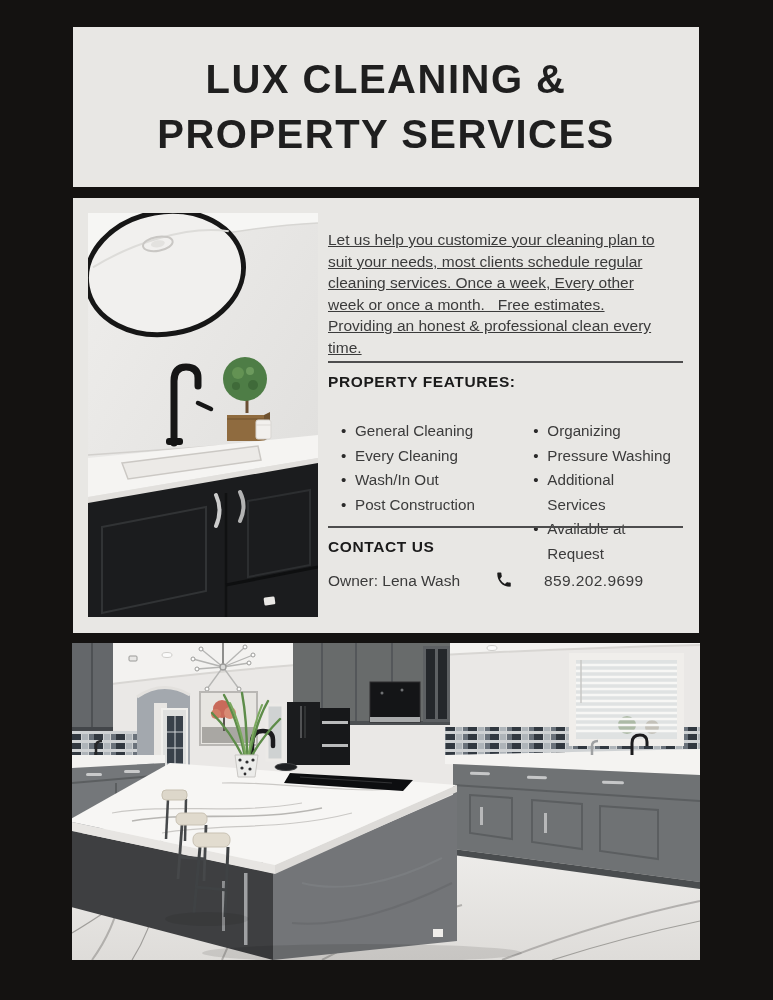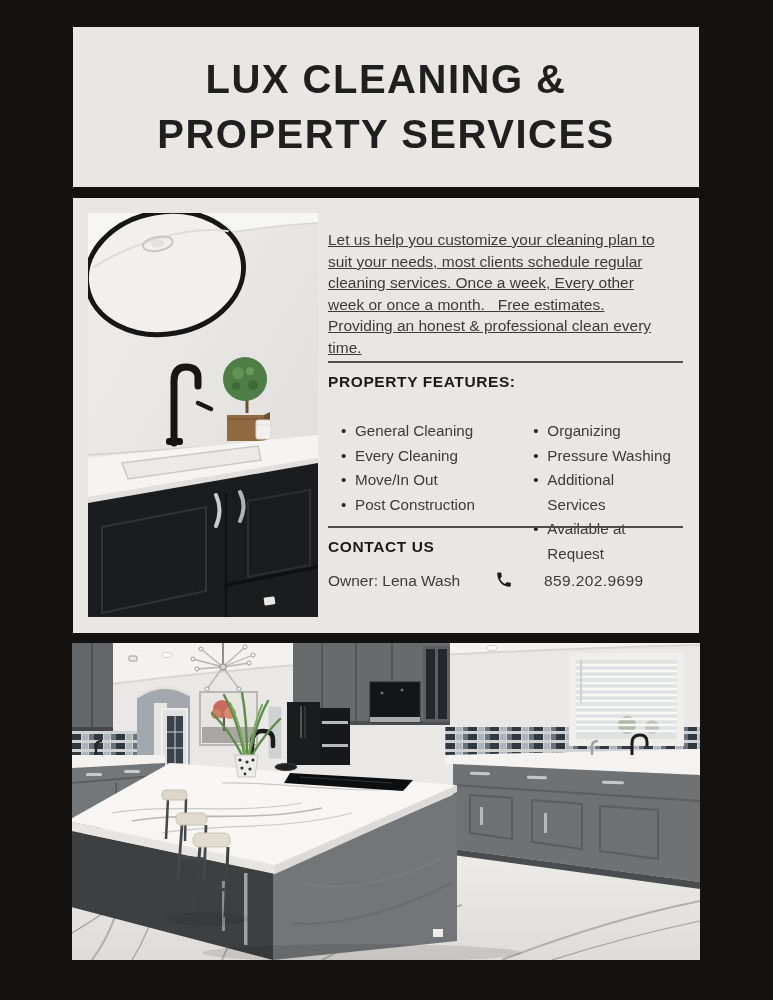--- a/index.html
+++ b/index.html
@@ -125,21 +125,21 @@
 Providing an honest &amp; professional clean every
 time.</div>
 
     <div class="divider div1"></div>
     <div class="sec-heading features-heading">PROPERTY FEATURES:</div>
 
     <div class="lists">
       <ul class="feat feat-col1">
         <li>General Cleaning</li>
         <li>Every Cleaning</li>
-        <li>Move/In Out</li>
+        <li>Wash/In Out</li>
         <li>Post Construction</li>
       </ul>
       <ul class="feat feat-col2">
         <li>Organizing</li>
         <li>Pressure Washing</li>
         <li>Additional Services</li>
         <li>Available at Request</li>
       </ul>
     </div>
 

